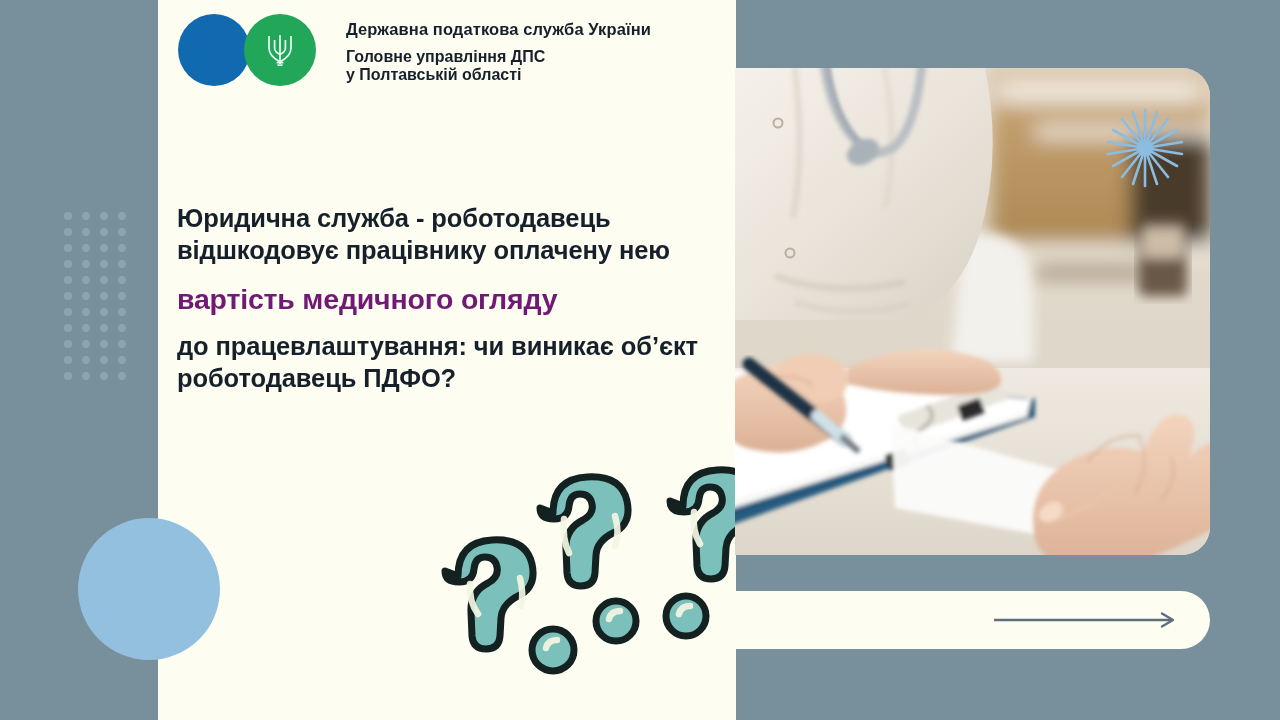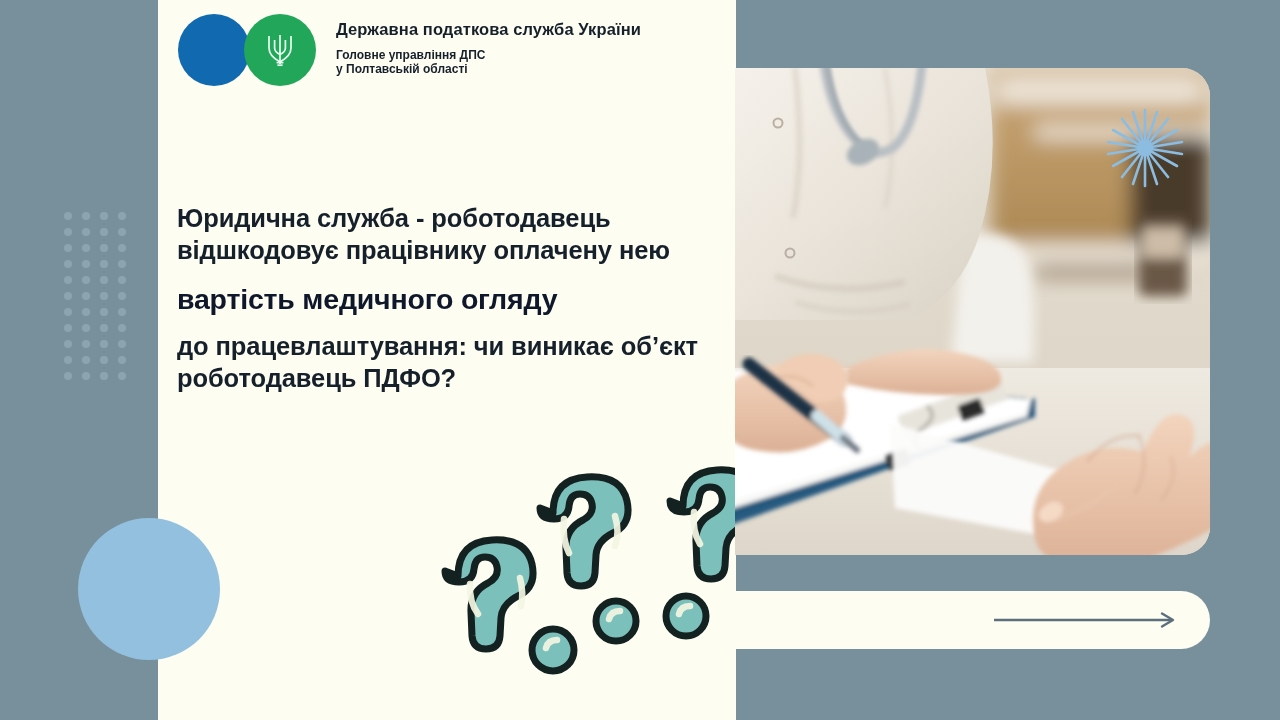--- a/index.html
+++ b/index.html
@@ -43,58 +43,58 @@
     width:578px; height:720px;
     background:#fdfdf2;
     z-index:2;
     overflow:hidden;
   }
 
   
   .brand {
     position:absolute;
     left:20px; top:14px;
-    display:flex; align-items:flex-start; gap:20px;
+    display:flex; align-items:flex-start; gap:30px;
   }
   .logo-marks { display:flex; align-items:center; }
   .circle-blue {
     width:72px; height:72px; border-radius:50%;
     background:#1169b0;
   }
   .circle-green {
     width:72px; height:72px; border-radius:50%;
     background:#22a75a;
     margin-left:-6px;
     display:flex; align-items:center; justify-content:center;
   }
   .brand-text { padding-top:6px; }
   .brand-line1 {
     font-size:16.5px; font-weight:bold; color:#16202b;
     letter-spacing:.1px; white-space:nowrap;
   }
   .brand-line2, .brand-line3 {
-    font-size:12px; font-weight:bold; color:#16202b;
+    font-size:16px; font-weight:bold; color:#16202b;
     white-space:nowrap;
   }
   .brand-line2 { margin-top:9px; }
   .brand-line3 { margin-top:0; }
 
   
   .headline {
     position:absolute;
     left:19px; top:203px;
     width:545px;
   }
   .hl-lead, .hl-tail {
     font-size:25.5px; font-weight:bold; color:#16202b;
     line-height:1.24; letter-spacing:-.1px;
   }
   .hl-accent {
     font-size:28.5px; font-weight:bold;
-    color:#0f172a;
+    color:#701a75;
     line-height:1.2;
     margin:16px 0 15px;
     letter-spacing:-.2px;
     white-space:nowrap;
   }
 
   
   .qmarks {
     position:absolute;
     left:282px; top:458px;

